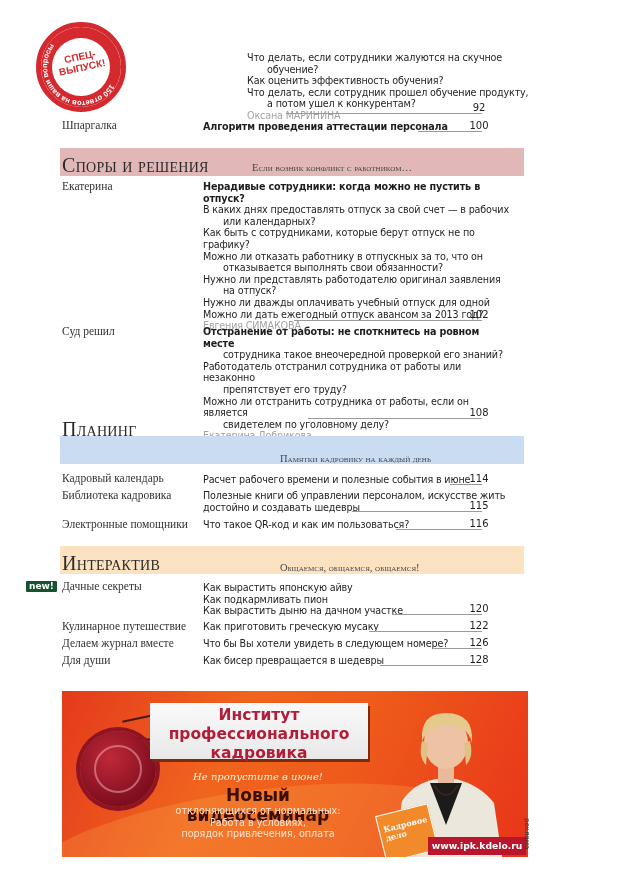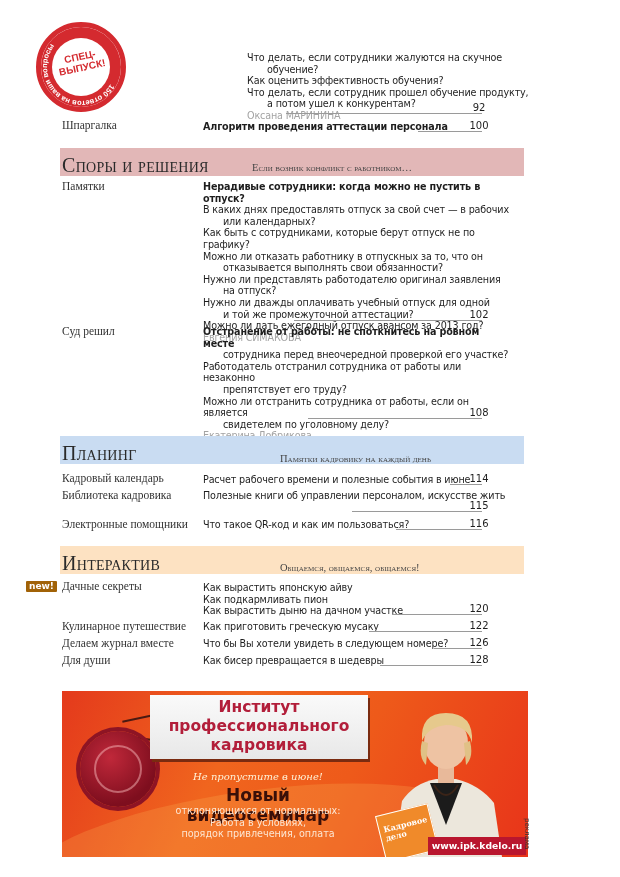--- a/index.html
+++ b/index.html
@@ -18,26 +18,26 @@
   .bold { font-weight:bold; }
   .indent { padding-left:20px; }
   .author { font-size:9.6px; color:#a3a3a3; }
   .leader { position:absolute; height:0; border-bottom:0.8px solid #9a9a9a; }
   .pnum { font-size:10px; color:#1e1e1e; text-align:center; width:30px; }
 
   .band { position:absolute; left:60px; width:464px; height:28px; }
   .band-title { position:absolute; left:62px; font-family:"Liberation Serif", serif; font-size:20px; color:#2a2a2a; font-variant:small-caps; letter-spacing:0.3px; }
   .band-sub { position:absolute; font-family:"Liberation Serif", serif; font-size:10.5px; color:#444; font-variant:small-caps; }
 
-  .new-badge { background:#a16207; color:#fff; font-family:"DejaVu Sans", sans-serif; font-weight:bold; font-size:9px; padding:0 3px; line-height:11px; border-radius:1px; }
+  .new-badge { background:#14532d; color:#fff; font-family:"DejaVu Sans", sans-serif; font-weight:bold; font-size:9px; padding:0 3px; line-height:11px; border-radius:1px; }
 
   
   .ad { left:62px; top:691px; width:466px; height:166px; overflow:hidden; background:linear-gradient(115deg,#e43a1c 0%,#f0651e 35%,#ee5a1a 60%,#e8341a 100%); }
   .ad-swoosh { position:absolute; left:-40px; top:100px; width:460px; height:120px; border-radius:50%; background:rgba(255,190,90,0.22); transform:rotate(-8deg); }
-  .ad-box { position:absolute; left:88px; top:4px; width:218px; height:64px; background:linear-gradient(180deg,#fafafa,#e8e8e8); box-shadow:2px 3px 0 #7a2b10; }
+  .ad-box { position:absolute; left:88px; top:12px; width:218px; height:56px; background:linear-gradient(180deg,#fafafa,#e8e8e8); box-shadow:2px 3px 0 #7a2b10; }
   .ad-box-title { position:absolute; left:0; right:0; top:3px; text-align:center; color:#b21e3a; font-family:"DejaVu Sans", sans-serif; font-weight:bold; font-size:15.5px; line-height:19px; }
   .ad-seal { position:absolute; left:18px; top:40px; width:76px; height:76px; border-radius:50%; background:radial-gradient(circle at 40% 35%,#c0283a,#7e0e1e 70%); box-shadow:0 0 0 4px #8e1424; }
   .ad-seal-inner { position:absolute; left:14px; top:14px; width:48px; height:48px; border-radius:50%; border:2px solid rgba(255,200,200,0.45); box-sizing:border-box; }
   .ad-string { position:absolute; border-top:2px solid #4a1a12; }
   .ad-italic { position:absolute; left:106px; top:80px; width:180px; text-align:center; color:#fff3d8; font-family:"DejaVu Serif", serif; font-style:italic; font-weight:normal; font-size:10px; }
   .ad-seminar { position:absolute; left:100px; top:94px; width:192px; text-align:center; color:#3a0f08; font-family:"DejaVu Sans", sans-serif; font-weight:bold; font-size:17px; }
   .ad-desc { position:absolute; left:100px; top:114px; width:192px; text-align:center; color:#fde6d2; font-family:"DejaVu Sans", sans-serif; font-size:9.6px; line-height:11.5px; }
   .ad-person { position:absolute; left:322px; top:14px; width:124px; height:152px; }
   .ad-url { position:absolute; left:366px; top:146px; width:98px; height:18px; background:#b9162e; color:#fff; font-family:"DejaVu Sans", sans-serif; font-weight:bold; font-size:9.2px; line-height:18px; text-align:center; }
   .ad-book { position:absolute; left:318px; top:118px; width:52px; height:46px; background:#f08a2a; transform:rotate(-14deg); border:1px solid #fff; }
@@ -75,63 +75,63 @@
 
 <div class="abs cat" style="left:62px;top:119px;">Шпаргалка</div>
 <div class="abs line bold" style="left:203px;top:121px;">Алгоритм проведения аттестации персонала</div>
 <div class="leader" style="left:418px;width:64px;top:131px;"></div>
 <div class="abs pnum" style="left:464px;top:120px;">100</div>
 
 <div class="band" style="top:148px;background:#e2b7b7;"></div>
 <div class="band-title" style="top:154px;">Споры и решения</div>
 <div class="band-sub" style="left:252px;top:162px;">Если возник конфликт с работником…</div>
 
-<div class="abs cat" style="left:62px;top:180px;">Памятки</div>
+<div class="abs cat" style="left:62px;top:180px;">Екатерина</div>
 <div class="abs line" style="left:203px;top:181px;width:310px;">
   <div class="bold">Нерадивые сотрудники: когда можно не пустить в отпуск?</div>
   <div>В каких днях предоставлять отпуск за свой счет — в рабочих</div>
   <div class="indent">или календарных?</div>
   <div>Как быть с сотрудниками, которые берут отпуск не по графику?</div>
   <div>Можно ли отказать работнику в отпускных за то, что он</div>
   <div class="indent">отказывается выполнять свои обязанности?</div>
   <div>Нужно ли представлять работодателю оригинал заявления</div>
   <div class="indent">на отпуск?</div>
   <div>Нужно ли дважды оплачивать учебный отпуск для одной</div>
-  <div class="indent">и той же промежуточной аттестации?</div>
   <div>Можно ли дать ежегодный отпуск авансом за 2013 год?</div>
   <div class="author">Евгения СИМАКОВА</div>
 </div>
 <div class="leader" style="left:294px;width:188px;top:320px;"></div>
 <div class="abs pnum" style="left:464px;top:309px;">102</div>
 
 <div class="abs cat" style="left:62px;top:325px;">Суд решил</div>
 <div class="abs line" style="left:203px;top:326px;width:310px;">
   <div class="bold">Отстранение от работы: не споткнитесь на ровном месте</div>
-  <div class="indent">сотрудника перед внеочередной проверкой его участке?</div>
+  <div class="indent">сотрудника такое внеочередной проверкой его знаний?</div>
   <div>Работодатель отстранил сотрудника от работы или незаконно</div>
   <div class="indent">препятствует его труду?</div>
   <div>Можно ли отстранить сотрудника от работы, если он является</div>
   <div class="indent">свидетелем по уголовному делу?</div>
   <div class="author">Екатерина Добрикова</div>
 </div>
 <div class="leader" style="left:308px;width:174px;top:418px;"></div>
 <div class="abs pnum" style="left:464px;top:407px;">108</div>
 
 <div class="band" style="top:436px;background:#c9dcf2;"></div>
-<div class="band-title" style="top:442px;text-align:center;">Планинг</div>
+<div class="band-title" style="top:418px;text-align:center;">Планинг</div>
 <div class="band-sub" style="left:280px;top:453px;">Памятки кадровику на каждый день</div>
 
 <div class="abs cat" style="left:62px;top:472px;">Кадровый календарь</div>
 <div class="abs line" style="left:203px;top:474px;">Расчет рабочего времени и полезные события в июне</div>
 <div class="leader" style="left:450px;width:32px;top:484px;"></div>
 <div class="abs pnum" style="left:464px;top:473px;">114</div>
 
 <div class="abs cat" style="left:62px;top:489px;">Библиотека кадровика</div>
 <div class="abs line" style="left:203px;top:490px;width:310px;">
   <div>Полезные книги об управлении персоналом, искусстве жить</div>
+  <div>достойно и создавать шедевры</div>
 </div>
 <div class="leader" style="left:352px;width:130px;top:511px;"></div>
 <div class="abs pnum" style="left:464px;top:500px;">115</div>
 
 <div class="abs cat" style="left:62px;top:518px;">Электронные помощники</div>
 <div class="abs line" style="left:203px;top:519px;">Что такое QR-код и как им пользоваться?</div>
 <div class="leader" style="left:396px;width:86px;top:529px;"></div>
 <div class="abs pnum" style="left:464px;top:518px;">116</div>
 
 <div class="band" style="top:546px;background:#fde2c2;"></div>

